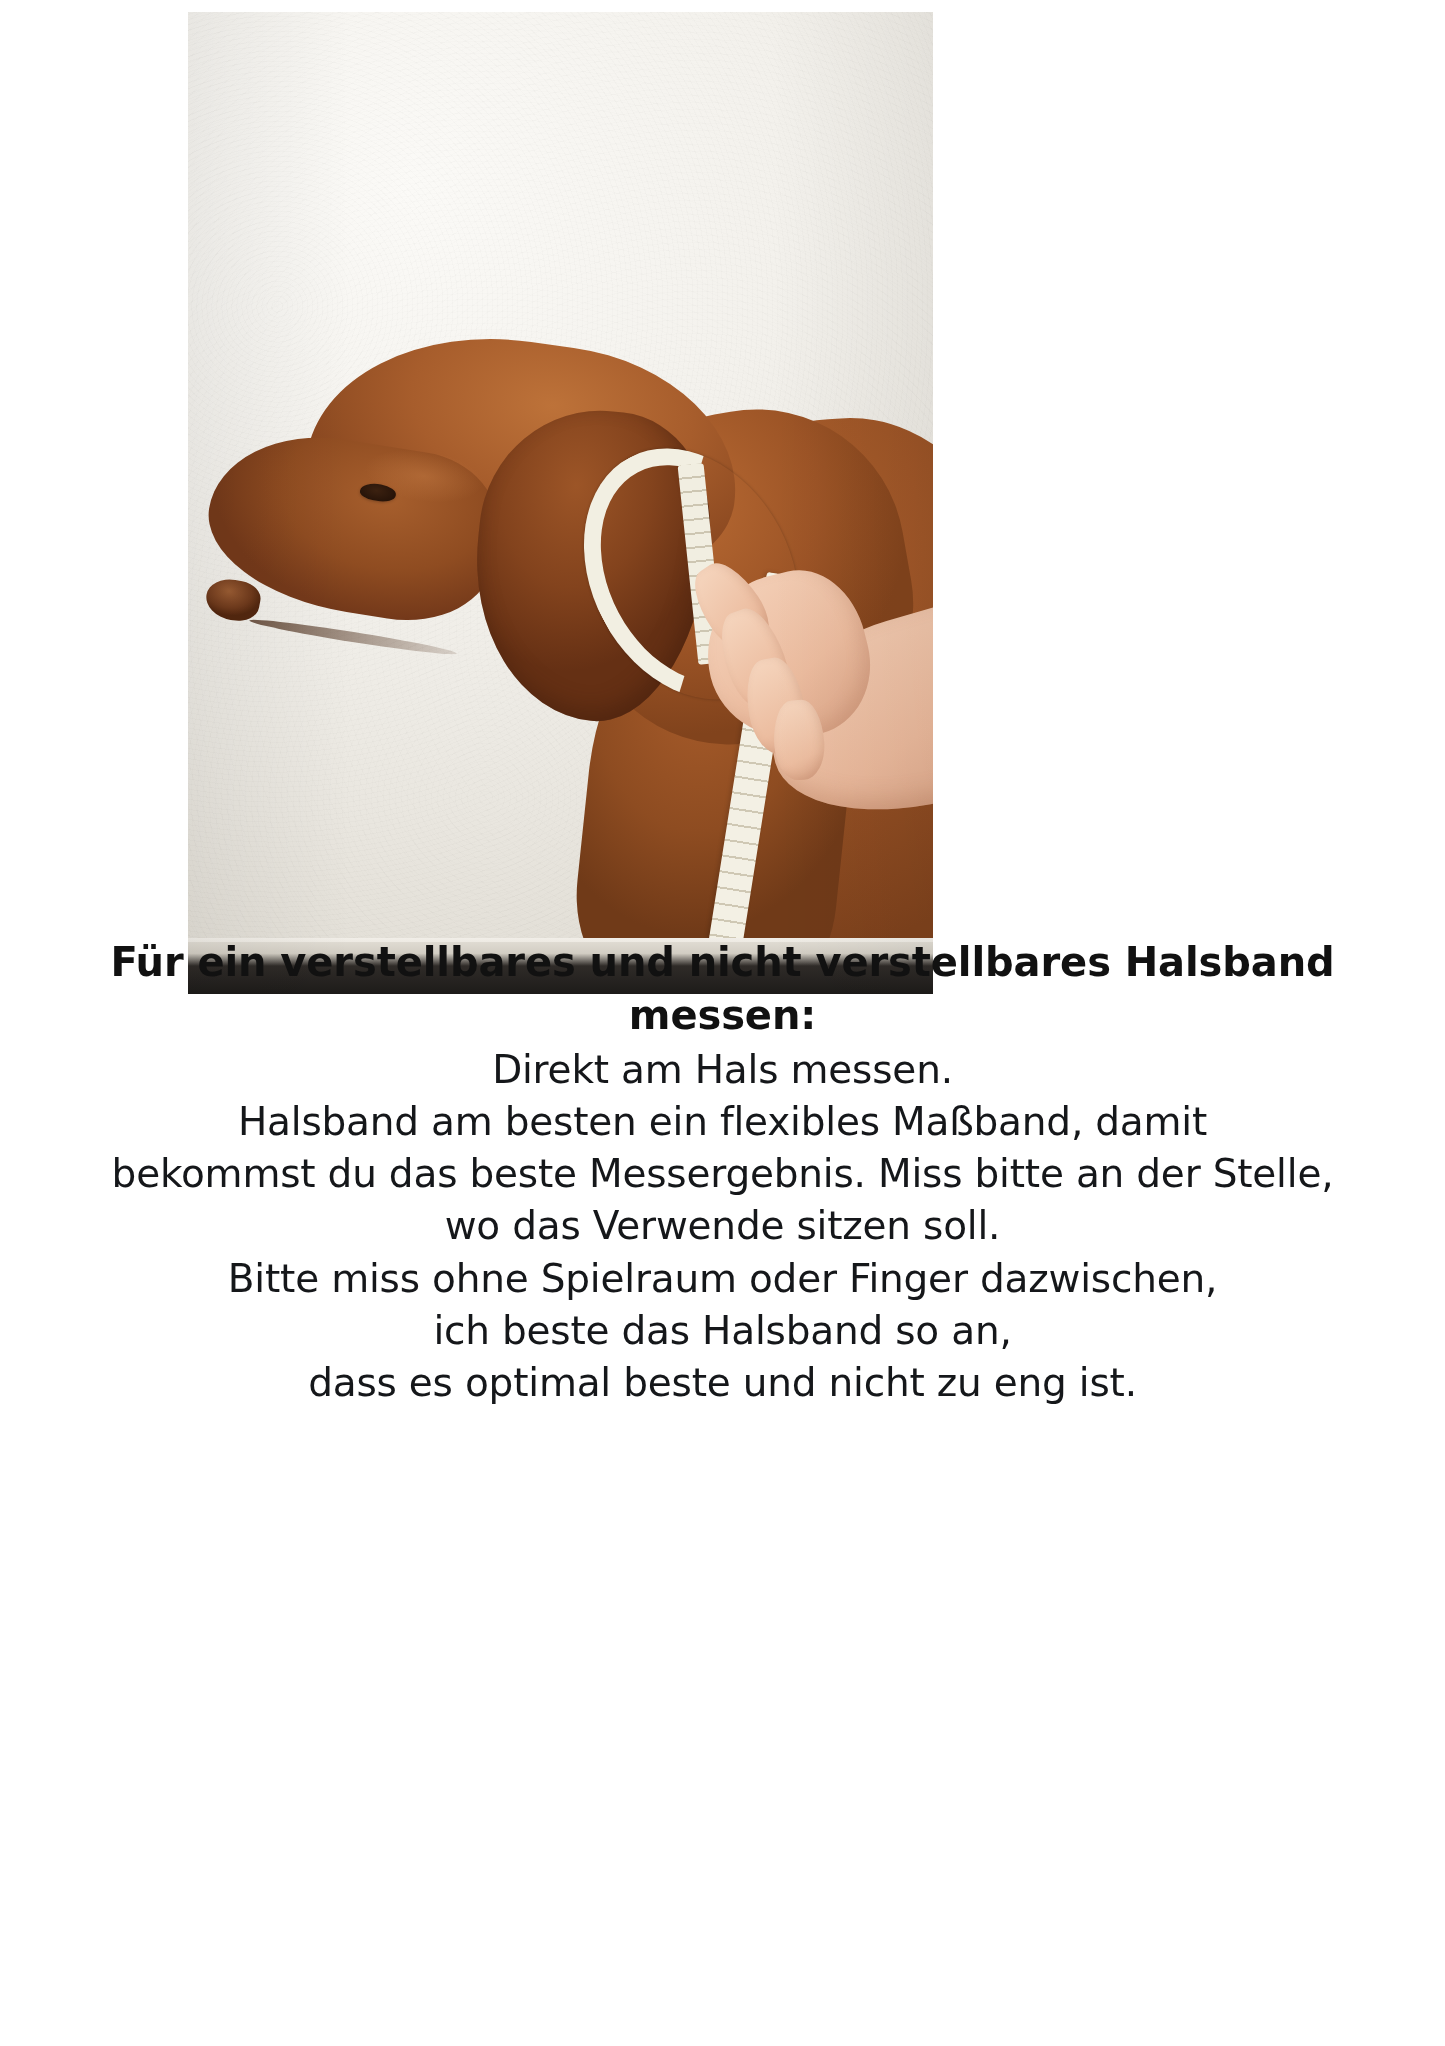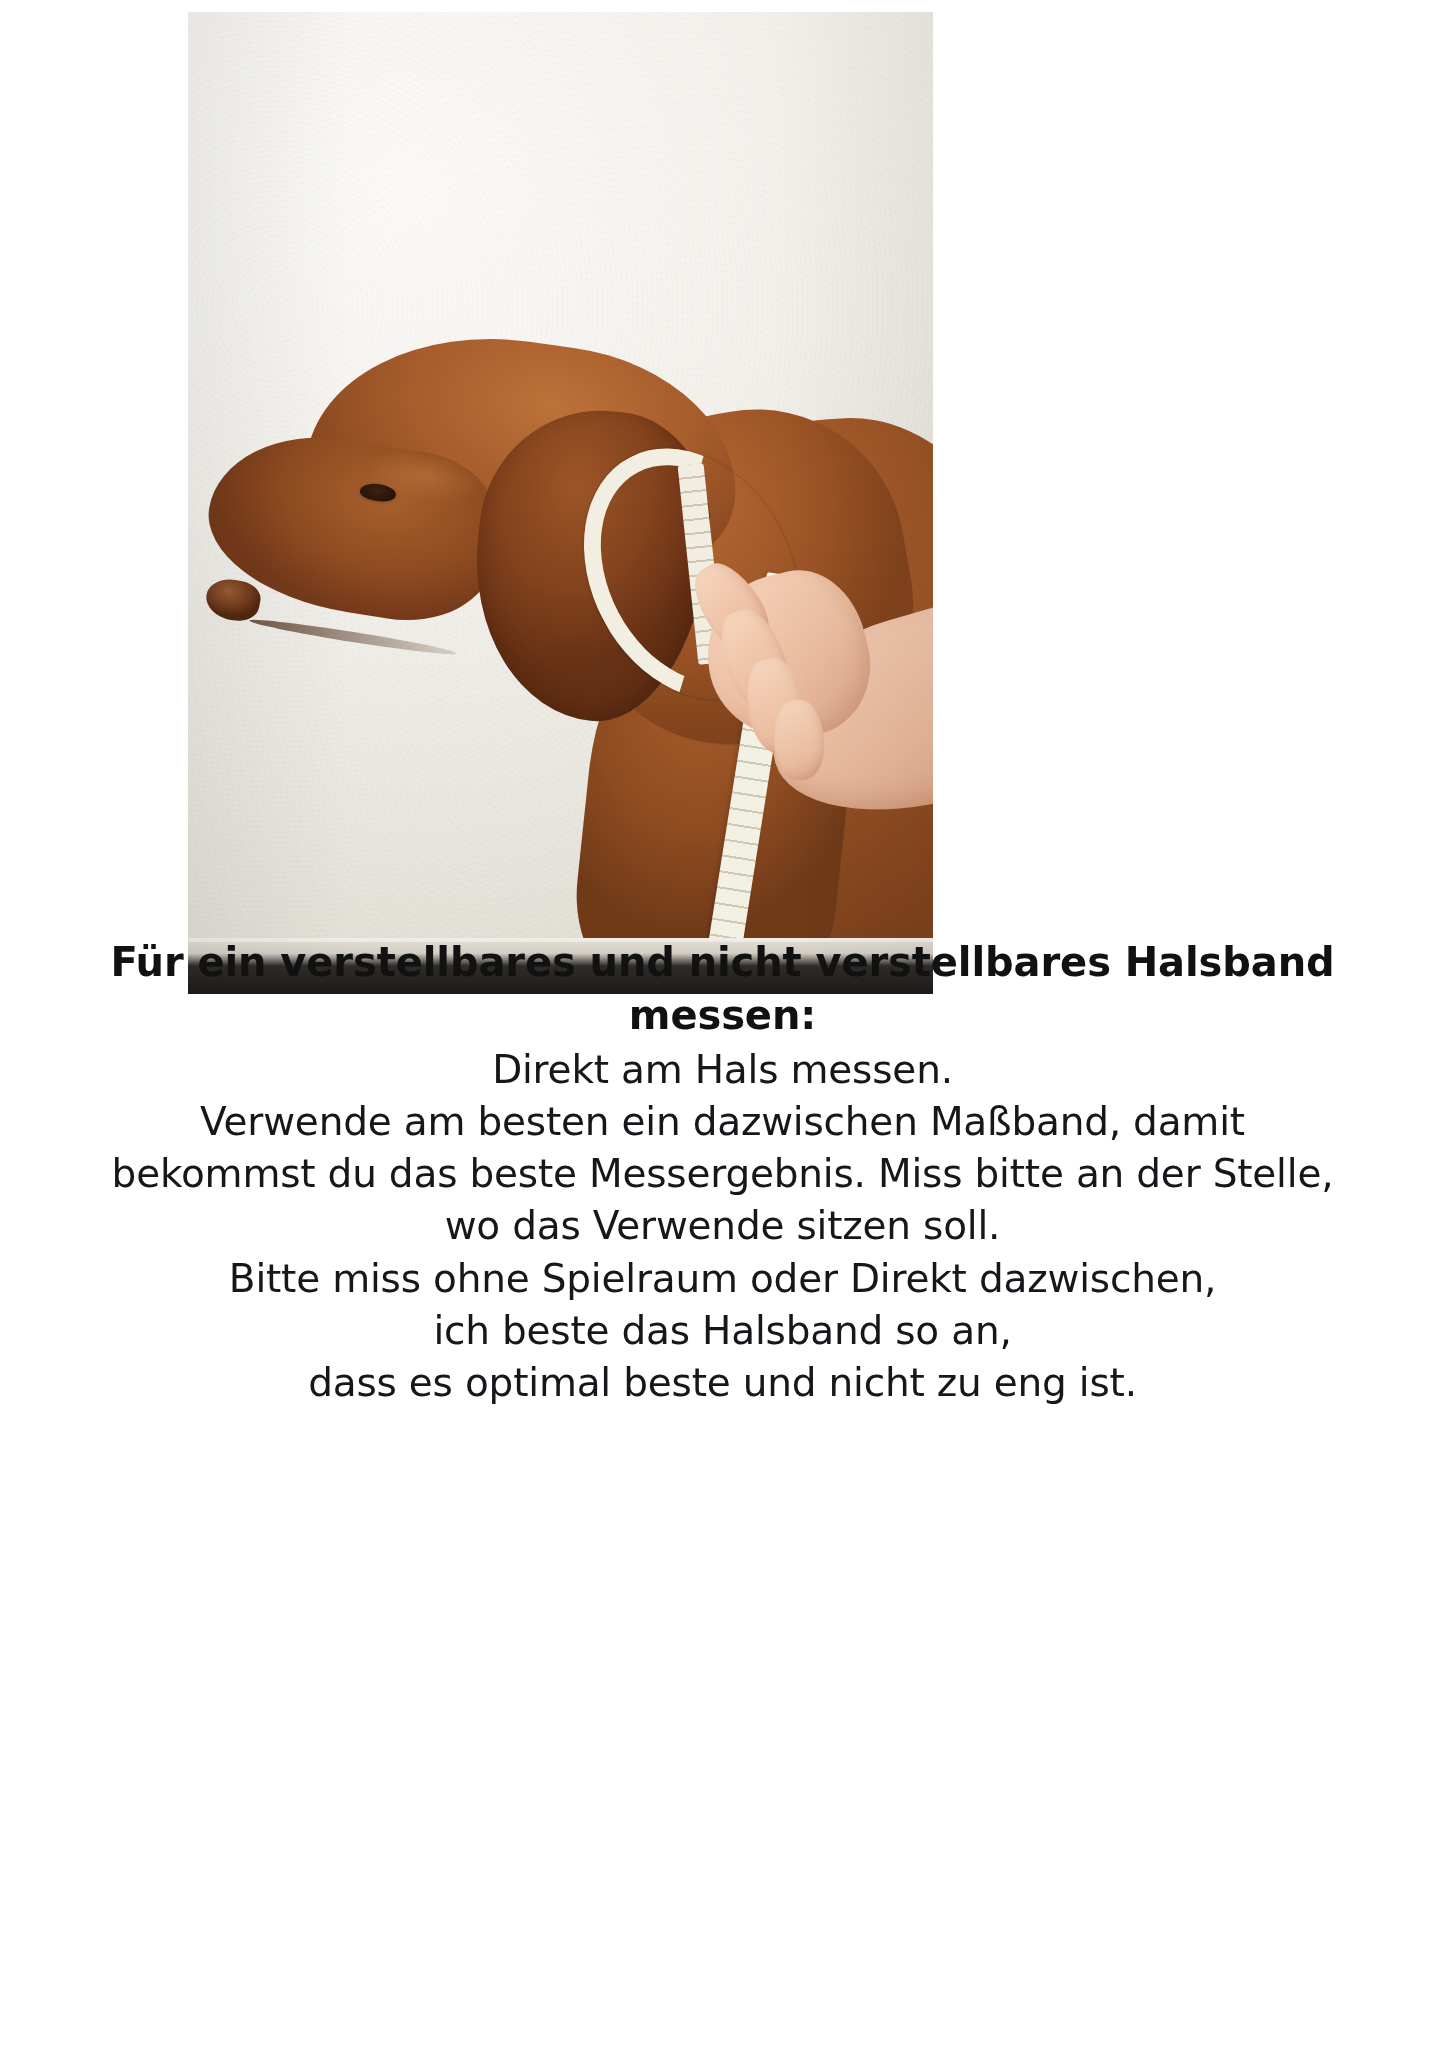--- a/index.html
+++ b/index.html
@@ -354,23 +354,23 @@
 
   <div class="caption">
     <div class="caption-heading">
       <span class="line">Für ein verstellbares und nicht verstellbares Halsband</span>
       <span class="line">messen:</span>
     </div>
 
     <div class="caption-body">
       <p>
         <span class="line">Direkt am Hals messen.</span>
-        <span class="line">Verwende am besten ein dazwischen Maßband, damit</span>
+        <span class="line">Halsband am besten ein flexibles Maßband, damit</span>
         <span class="line">bekommst du das beste Messergebnis. Miss bitte an der Stelle,</span>
         <span class="line">wo das Verwende sitzen soll.</span>
-        <span class="line">Bitte miss ohne Spielraum oder Direkt dazwischen,</span>
+        <span class="line">Bitte miss ohne Spielraum oder Finger dazwischen,</span>
         <span class="line">ich beste das Halsband so an,</span>
         <span class="line">dass es optimal beste und nicht zu eng ist.</span>
       </p>
     </div>
   </div>
 
 </div>
 
 </body></html>

